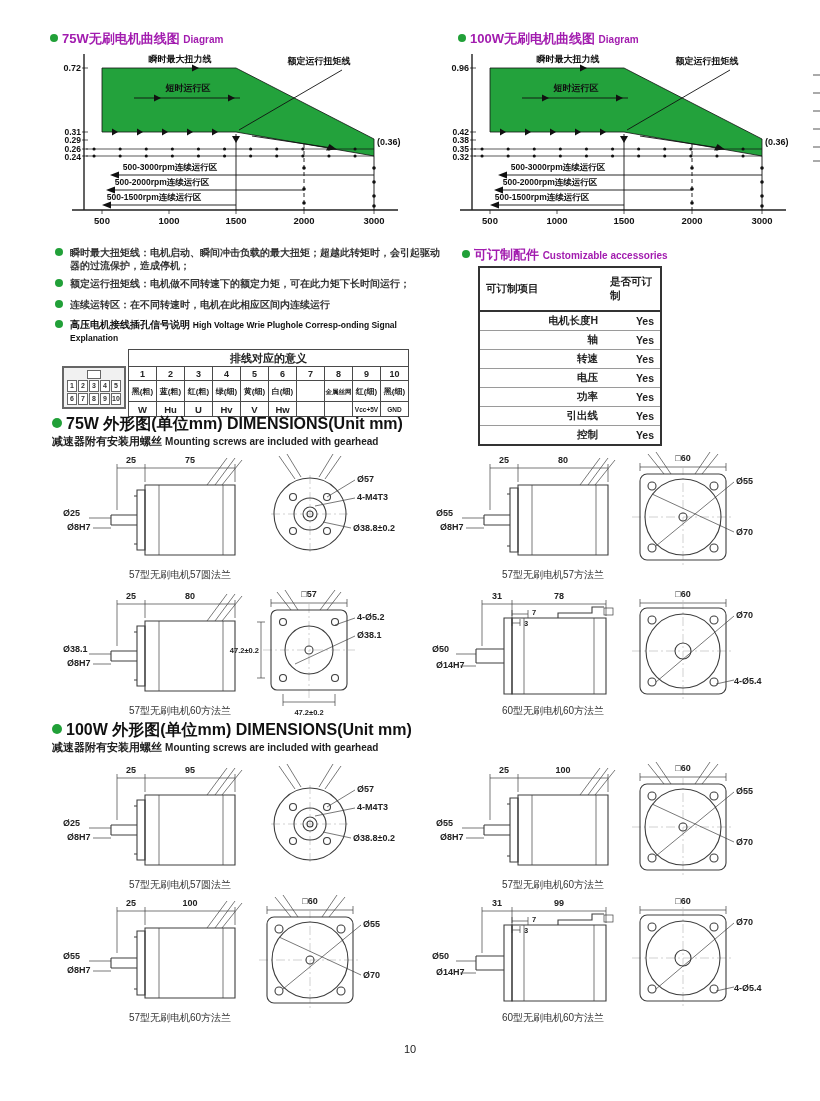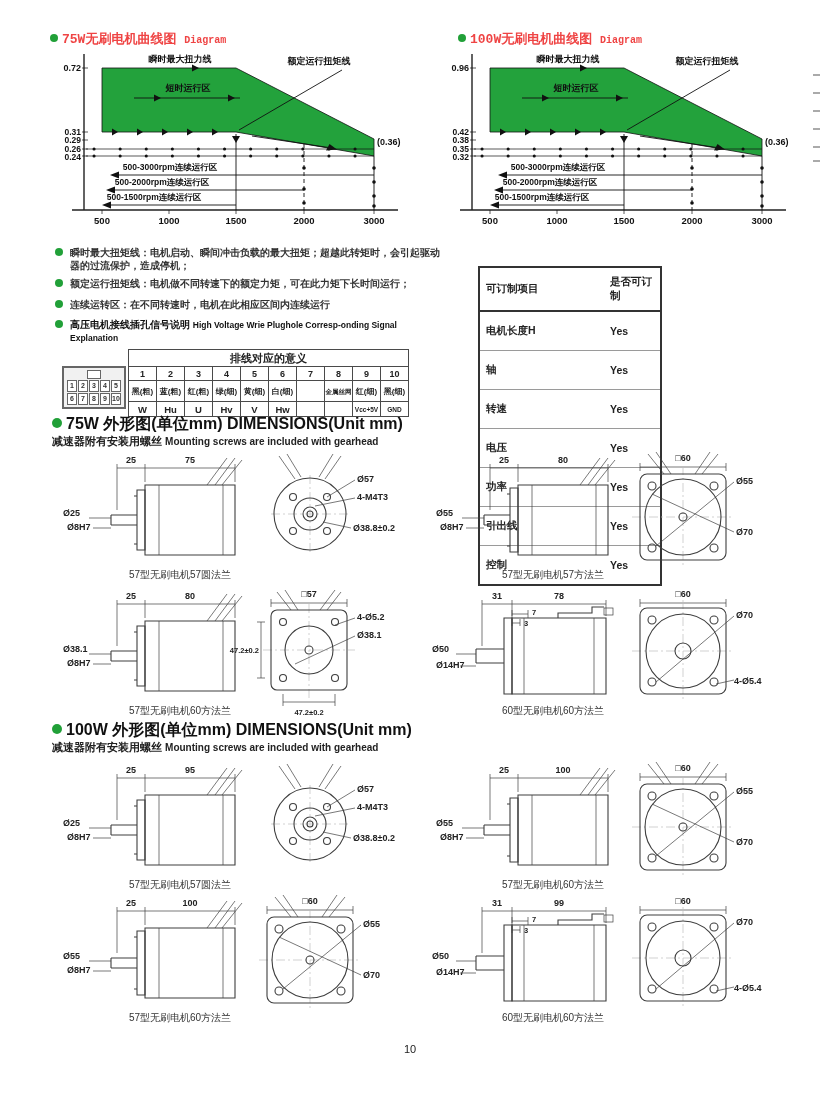--- a/index.html
+++ b/index.html
@@ -3,21 +3,21 @@
 <meta charset="utf-8">
 <style>
   :root{ --g:#21A038; --ink:#222; }
   html,body{margin:0;padding:0;background:#fff;}
   .page{position:relative;width:820px;height:1101px;background:#fff;overflow:hidden;
         font-family:"Liberation Sans","DejaVu Sans",sans-serif;color:var(--ink);}
   .abs{position:absolute;}
   .dot{display:inline-block;width:8px;height:8px;border-radius:50%;background:var(--g);
        margin-right:4px;vertical-align:1px;}
   .dot.big{width:10px;height:10px;}
-  .sec-title{font-weight:bold;font-size:13px;color:#ef4444;white-space:nowrap;font-family:Liberation Mono, monospace;}
+  .sec-title{font-weight:bold;font-size:13px;color:#a21caf;white-space:nowrap;}
   .sec-title .en{font-size:10px;font-weight:bold;}
   .dim-title{font-weight:bold;font-size:16px;color:#111;white-space:nowrap;}
   .dim-title .en{font-size:16px;font-weight:bold;}
   .dim-sub{font-size:11px;font-weight:600;color:#222;white-space:nowrap;}
   .dim-sub .en{font-size:10px;font-weight:600;}
   .note{position:relative;font-size:10px;line-height:12.5px;font-weight:600;color:#333;
         padding-left:15px;margin-bottom:6px;}
   .note .dot{position:absolute;left:0;top:1px;}
   .note b{color:#111;}
   .note .en-sm{font-size:8.5px;font-weight:bold;color:#111;}
@@ -50,21 +50,21 @@
   .conn{border:2px solid #666;background:#f1f1f1;padding:2px 3px;}
   .conn-tab{width:12px;height:7px;border:1.5px solid #666;background:#fff;margin:0 auto 1px auto;}
   .conn-row{display:flex;gap:1px;margin-top:1px;}
   .pin{display:inline-block;width:8px;height:10px;border:1px solid #666;background:#fff;
        font-size:7px;line-height:10px;text-align:center;font-weight:bold;color:#333;}
   
   .atab{border-collapse:collapse;border:2px solid #333;background:#fff;}
   .atab th{border-bottom:2.5px solid #333;font-size:10.5px;text-align:left;
            padding:7px 6px;color:#222;}
   .atab td{border-bottom:1px solid #9a9a9a;font-size:10.5px;font-weight:600;
-           padding:12px 6px;color:#222;}
+           padding:2px 6px;color:#222;text-align:right;}
   .atab tr:last-child td{border-bottom:none;}
   .pagenum{font-size:11px;color:#222;}
   .edgemark{position:absolute;right:0;width:7px;height:2px;background:#aaa;}
 </style>
 </head>
 <body>
 
 <div class="page">
 
   <div class="sec-title abs" style="left:50px;top:30px">
@@ -226,20 +226,24 @@
           <td class="wt-sig">V</td>
           <td class="wt-sig">Hw</td>
           <td class="wt-sig"></td>
           <td class="wt-sig"></td>
           <td class="wt-sig sm6">Vcc+5V</td>
           <td class="wt-sig sm6">GND</td>
     </tr>
   </tbody>
     </table>
 
+  <div class="sec-title abs" style="left:462px;top:246px">
+    <span class="dot"></span><span>可订制配件</span>
+    <span class="en">Customizable accessories</span>
+  </div>
   <table class="atab abs" style="left:478px;top:266px;width:184px">
     <tbody>
         <tr>
       <th style="width:112px">可订制项目</th>
       <th>是否可订制</th>
     </tr>
     <tr>
           <td>电机长度H</td>
           <td>Yes</td>
         </tr>

